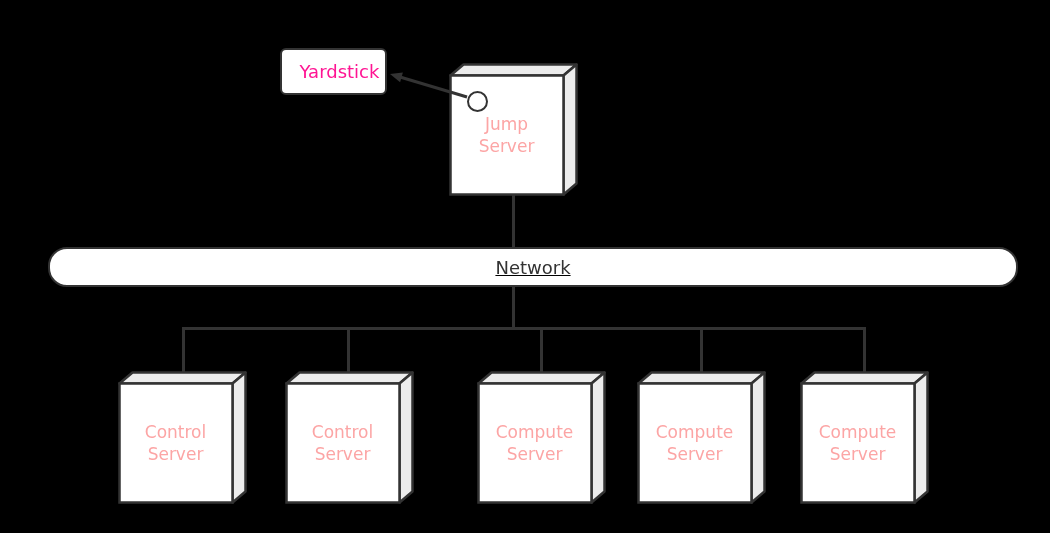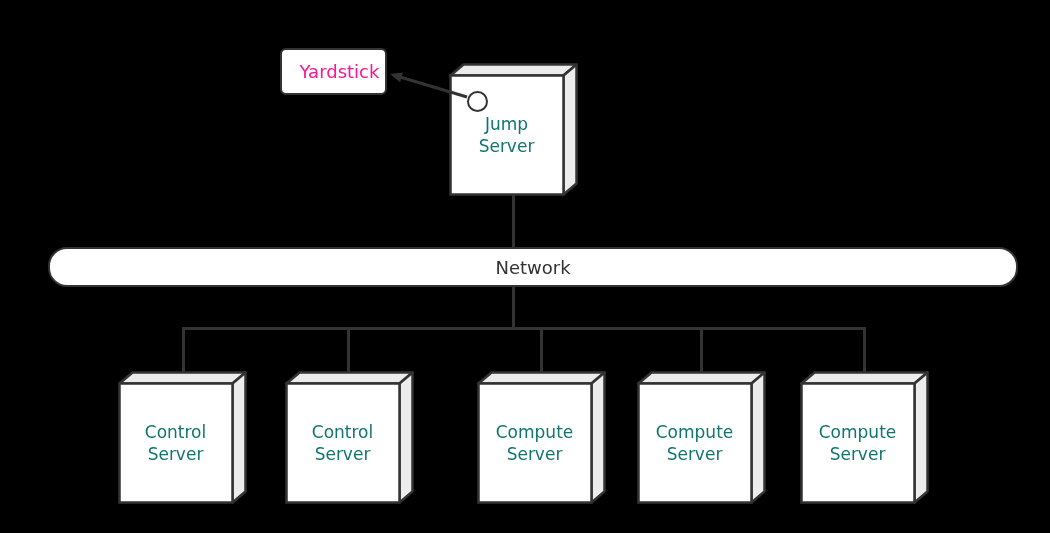--- a/index.html
+++ b/index.html
@@ -35,20 +35,21 @@
   .network {
     position: absolute;
     left: 48px; top: 247px;
     width: 970px; height: 40px;
     box-sizing: border-box;
     background: #ffffff;
     border: 2.5px solid #333333;
     border-radius: 19px;
     display: flex; align-items: center; justify-content: center;
     z-index: 3;
+    text-decoration: underline;
   }
   .network span {
     color: #333333;
     font-size: 18px;
   }
   
   .vline, .hline {
     position: absolute;
     background: #333333;
     z-index: 1;
@@ -68,21 +69,21 @@
     display: block;
   }
   .box3d .label {
     position: absolute;
     left: 1.5px; top: 12.5px;
     width: 113px; height: 119px;
     box-sizing: border-box;
     padding: 0 8px;
     display: flex; align-items: center; justify-content: center;
     text-align: center;
-    color: #0f766e;
+    color: #fca5a5;
     font-size: 17px;
     line-height: 22px;
   }
   .port {
     position: absolute;
     left: 18px; top: 28px;
     width: 21px; height: 21px;
     box-sizing: border-box;
     background: #ffffff;
     border: 2.5px solid #333333;

